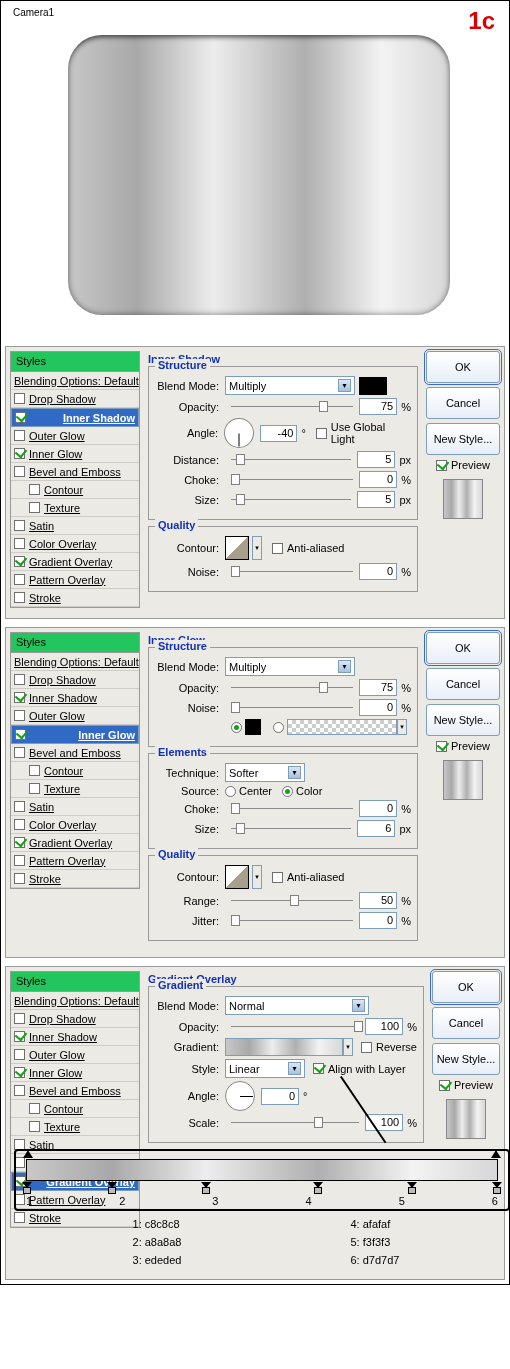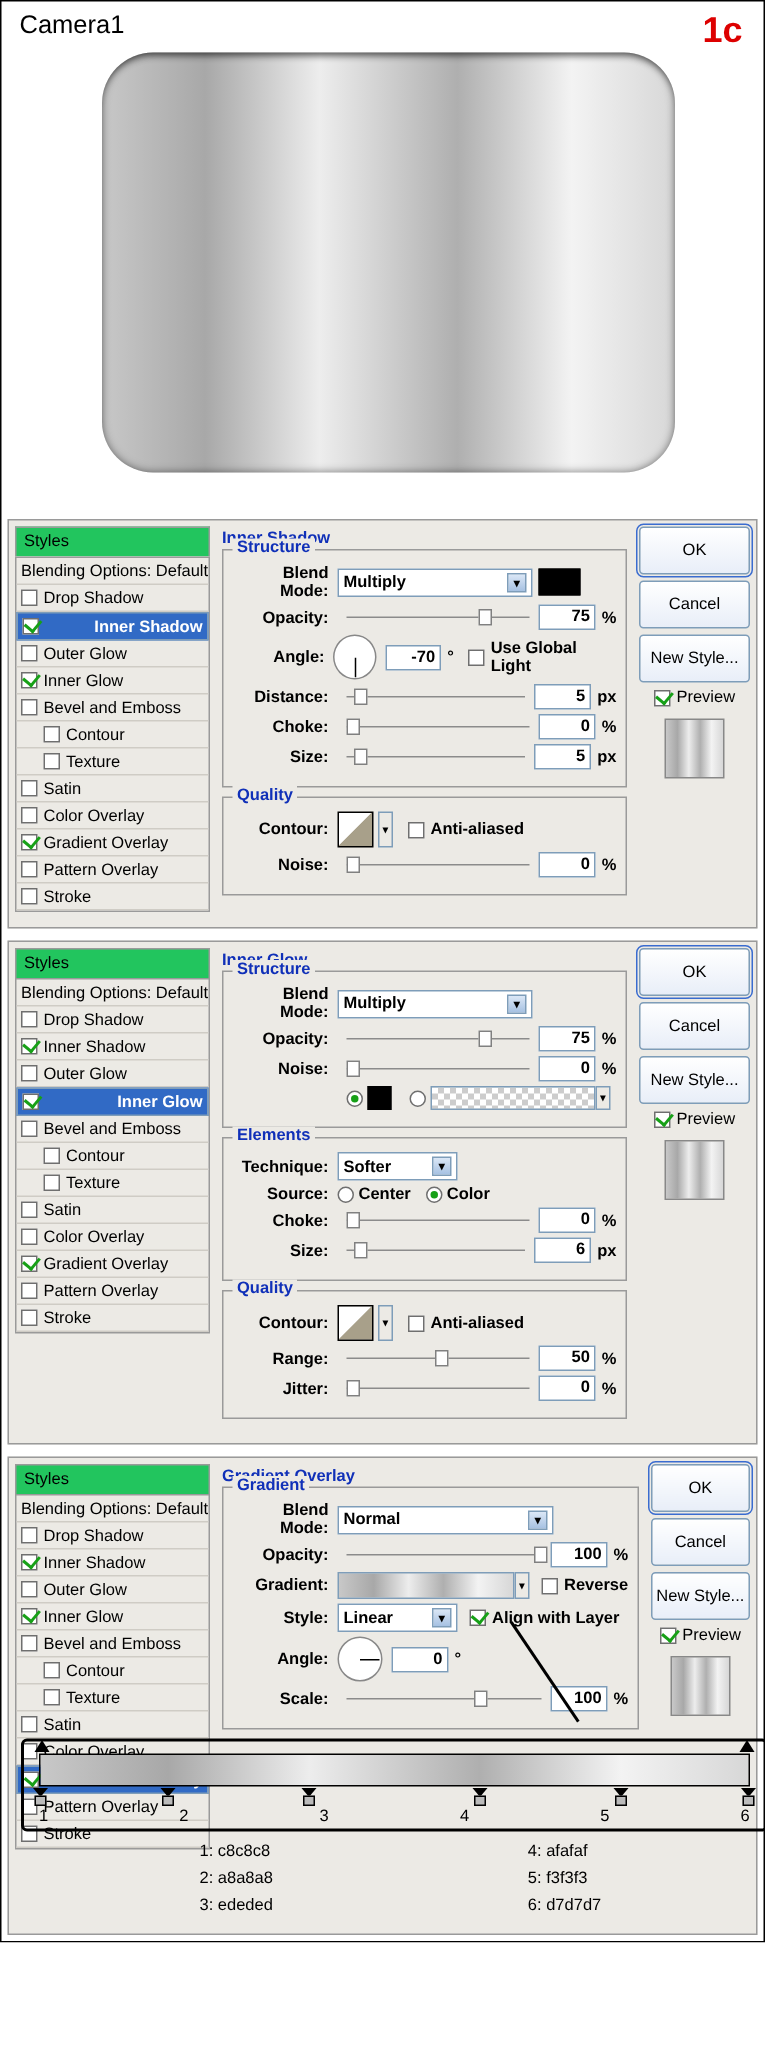--- a/index.html
+++ b/index.html
@@ -1,45 +1,45 @@
 <!DOCTYPE html>
 <html><head>
 <meta charset="utf-8">
 <style>
   *{box-sizing:border-box;margin:0;padding:0;font-family:Tahoma,Arial,sans-serif;font-size:11px;color:#000;}
   body{background:#fff;width:510px;}
   .page{border:1px solid #000;padding:4px;}
   
   .preview-top{position:relative;height:333px;}
-  .preview-title{position:absolute;left:8px;top:2px;font-size:17px;}
+  .preview-title{position:absolute;left:8px;top:2px;font-size:10px;}
   .preview-tag{position:absolute;right:10px;top:2px;color:#d00;font-size:24px;font-weight:bold;}
   .camera-body{
     position:absolute;left:63px;top:30px;width:382px;height:280px;border-radius:34px;
     background:linear-gradient(90deg,#c8c8c8 0%,#a8a8a8 18%,#ededed 38%,#afafaf 62%,#f3f3f3 82%,#d7d7d7 100%);
     box-shadow:inset 0 0 6px rgba(0,0,0,.5),inset 0 5px 5px -3px rgba(0,0,0,.45);
   }
   
   .panel{margin-top:8px;background:#eceae5;border:1px solid #9a9a9a;padding:4px 4px 10px 4px;}
   .panel-row{display:flex;align-items:flex-start;}
   .styles-col{width:130px;}
   .styles-head{background:#22c55e;border:1px solid #9a9a9a;border-bottom:none;padding:3px 5px;height:20px;}
   .styles-box{border:1px solid #9a9a9a;background:#eceae5;}
   .styles-item{display:flex;align-items:center;padding:2px 3px;border-bottom:1px solid #cfccc5;height:18px;}
   .styles-item.indent{padding-left:18px;}
   .styles-item.sel{background:#316ac5;color:#fff;}
   .styles-item.sel span{color:#fff;font-weight:bold;}
   .cb{width:11px;height:11px;border:1px solid #6f6f6f;background:#fff;margin-right:4px;flex:none;position:relative;}
   .cb.on::after{content:"";position:absolute;left:1px;top:-1px;width:8px;height:6px;border-left:2px solid #17a017;border-bottom:2px solid #17a017;transform:rotate(-50deg);}
-  .styles-item span{white-space:nowrap;}
+  .styles-item span{white-space:nowrap;text-decoration:underline;}
   
   .settings-col{flex:1;padding-left:8px;}
   .grp-title{color:#1030b8;font-weight:bold;margin:2px 0 1px 0;}
   .grp{border:1px solid #9a9a9a;padding:6px 6px 8px 6px;margin-bottom:6px;position:relative;}
   .grp-legend{position:absolute;top:-8px;left:6px;background:#eceae5;color:#1030b8;font-weight:bold;padding:0 3px;}
-  .row{display:flex;align-items:center;margin:3px 0;font-weight:bold;}
+  .row{display:flex;align-items:center;margin:3px 0;}
   .lbl{width:70px;text-align:right;padding-right:6px;}
   .sel{height:19px;background:#fff;border:1px solid #7e9db9;padding:1px 3px;display:flex;align-items:center;justify-content:space-between;}
   .sel .arrow{width:13px;height:13px;background:linear-gradient(#dbe7f6,#a6c1e2);border:1px solid #7e9db9;font-size:8px;display:flex;align-items:center;justify-content:center;}
   .num{width:38px;height:17px;border:1px solid #7e9db9;background:#fff;text-align:right;padding:1px 3px;}
   .unit{margin-left:4px;}
   .slider{flex:1;height:14px;margin:0 6px;position:relative;}
   .slider::before{content:"";position:absolute;left:0;right:0;top:6px;height:1px;background:#8b8b8b;}
   .slider .thumb{position:absolute;top:1px;width:9px;height:11px;background:#fefefe;border:1px solid #808080;}
   .swatch{width:28px;height:18px;border:1px solid #000;margin-left:4px;}
   .angledial{width:30px;height:30px;border:1px solid #888;border-radius:50%;background:#fff;position:relative;margin-right:6px;}
@@ -155,21 +155,21 @@
                   <div class="thumb" style="left:72%"></div>
                 </div>
     <div class="num">75</div>
     <span class="unit">%</span>
   </div>
       <div class="row">
         <div class="lbl">Angle:</div>
         <div class="angledial" style="">
                   <style>.panel:nth-of-type(1) .angledial::after{transform:rotate(90deg)}</style>
                 </div>
-        <div class="num">-70</div>
+        <div class="num">-40</div>
         <span class="unit">°</span>
         <div style="width:10px"></div>
         <div class="cb"></div>
         <span>Use Global Light</span>
       </div>
       <div class="row">
     <div class="lbl">Distance:</div>
     <div class="slider">
                   <div class="thumb" style="left:4%"></div>
                 </div>

